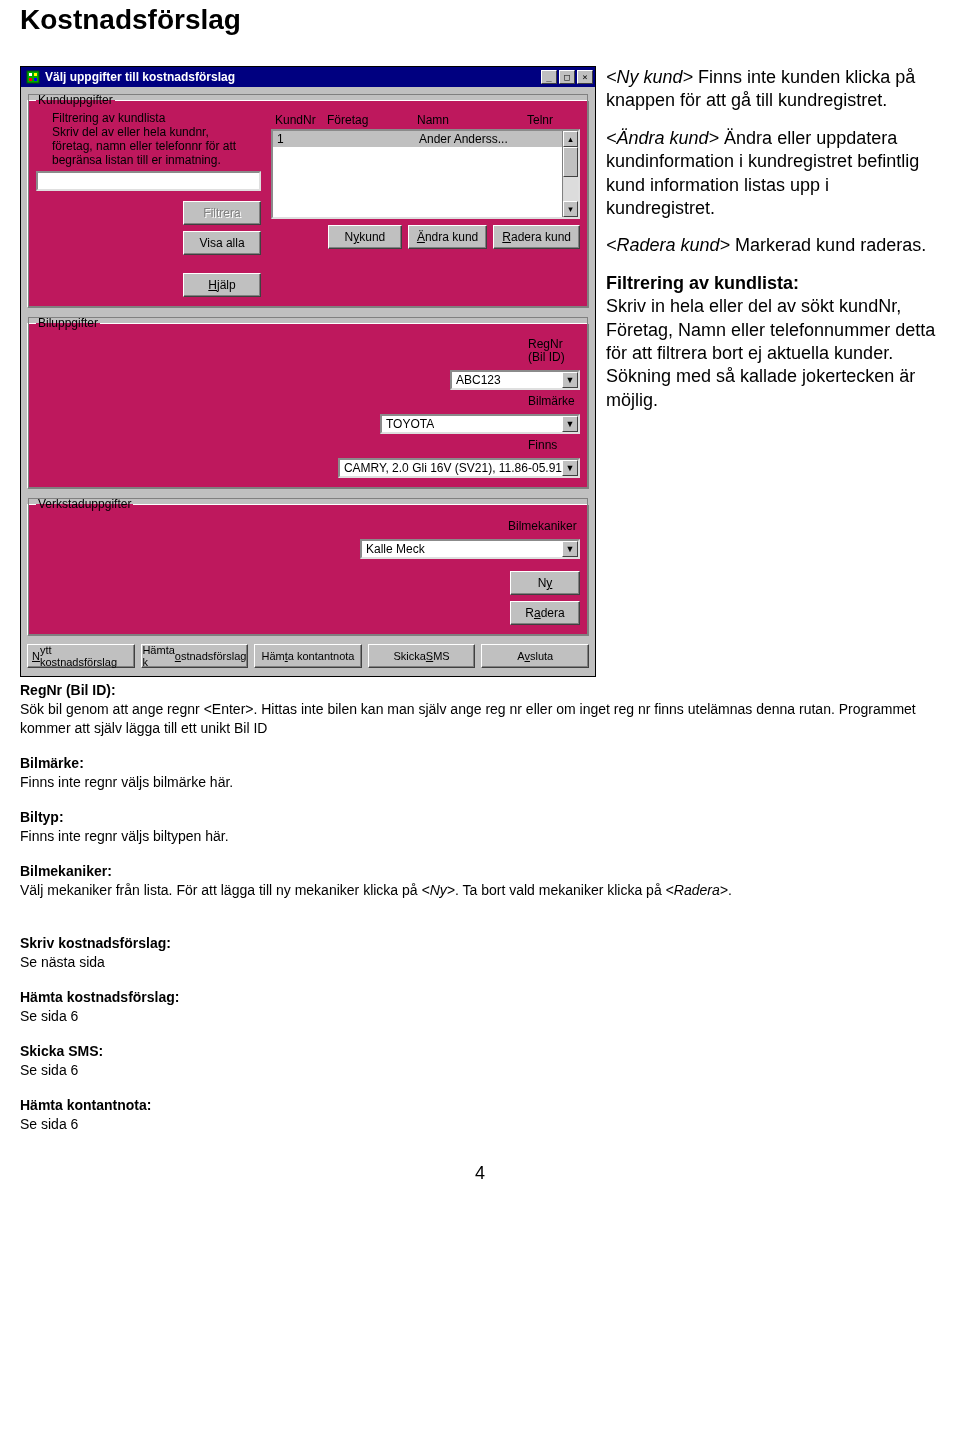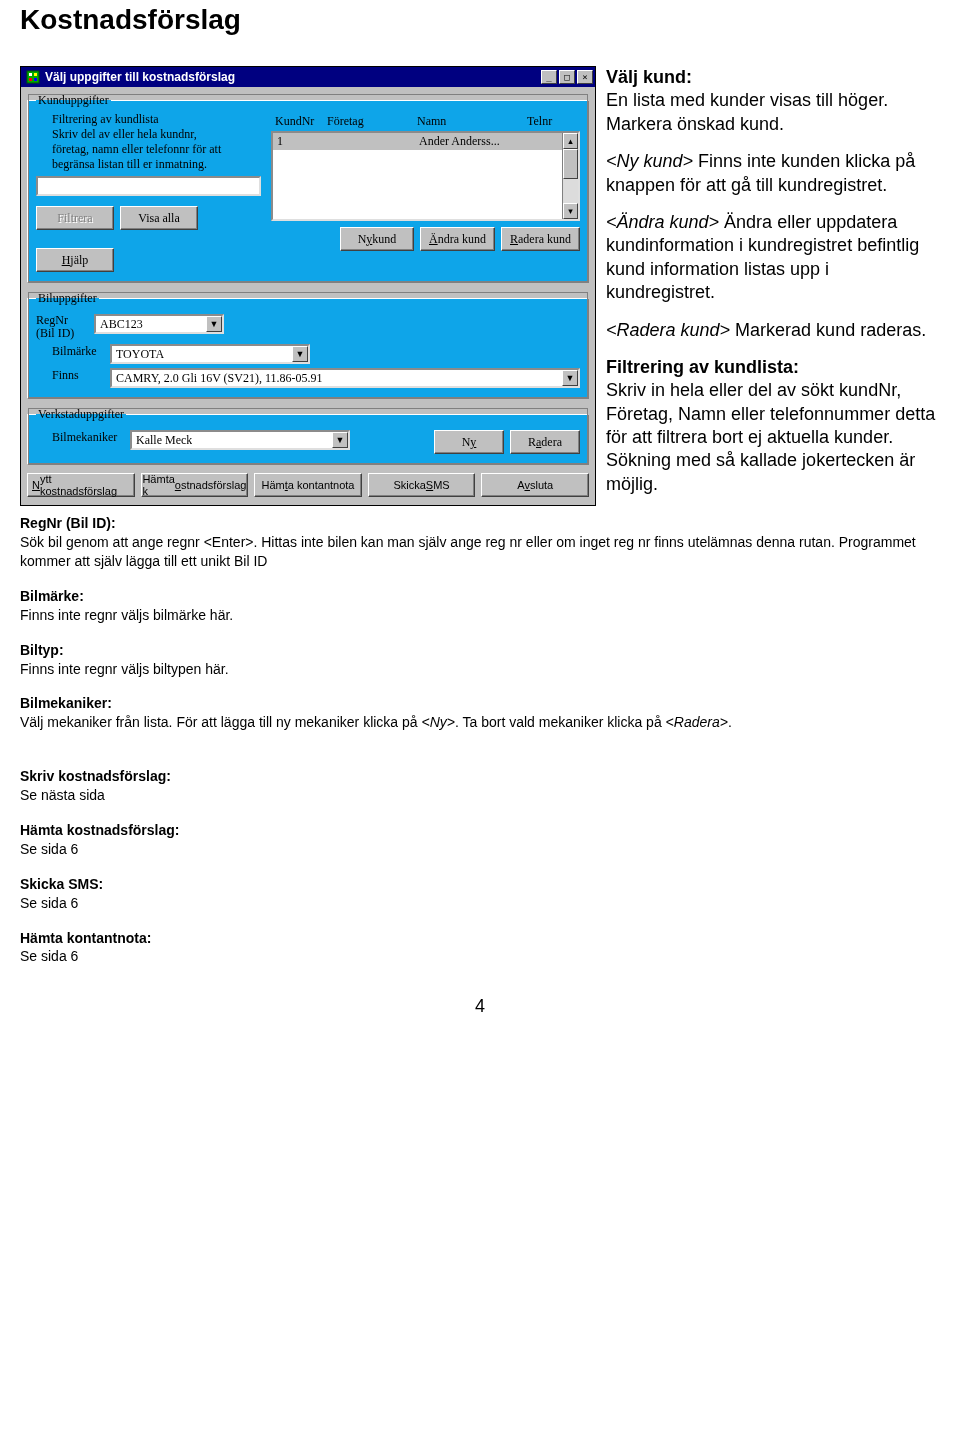--- a/index.html
+++ b/index.html
@@ -71,42 +71,40 @@
   .client { padding: 4px 6px 8px 6px; }
 
   fieldset.grp {
     border: 1px solid #808080;
     border-left-color: #fff;
     border-top-color: #fff;
     outline: 1px solid #808080;
     outline-offset: -2px;
     margin: 2px 0 8px 0;
     padding: 4px 8px 10px 8px;
-    background: #0ea5e9;
-    font-family: Liberation Serif, serif;
+    background: #be185d;
   }
   
   .grp { border: 1px groove #fff; }
   .grp > legend {
     padding: 0 2px;
     font-size: 12px;
   }
 
-  .row { display: flex; align-items: flex-start; gap: 6px; margin-top: 4px; }
+  .row { display: flex; align-items: flex-end; gap: 6px; margin-top: 4px; flex-direction: column; }
   .lbl { font-size: 12px; margin-left: 16px; }
   .lbl-col { display:flex; flex-direction:column; line-height:1.1; font-size:12px; }
 
   input.txt, .combo {
     font-family: inherit;
     font-size: 12px;
     background: #fff;
     border: 2px inset #dfdfdf;
     height: 20px;
     padding: 0 4px;
-    gap: 40px;
   }
   .combo {
     display: flex;
     align-items: center;
     justify-content: space-between;
     padding-right: 0;
   }
   .combo .val { white-space: nowrap; overflow: hidden; }
   .combo .dd {
     width: 16px; height: 16px;
@@ -309,25 +307,20 @@
             <span class="btn">Häm<u>t</u>a kontantnota</span>
             <span class="btn">Skicka <u>S</u>MS</span>
             <span class="btn">A<u>v</u>sluta</span>
           </div>
         </div>
       </div>
     </div>
 
     <div class="right-col">
       <p>
-        <span class="h">Välj kund:</span><br>
-        <span>En lista med kunder visas till höger.</span><br>
-        <span>Markera önskad kund.</span>
-      </p>
-      <p>
         <em>&lt;Ny kund&gt;</em><span> Finns inte kunden klicka på knappen för att gå till kundregistret.</span>
       </p>
       <p>
         <em>&lt;Ändra kund&gt;</em><span> Ändra eller uppdatera kundinformation i kundregistret befintlig kund information listas upp i kundregistret.</span>
       </p>
       <p>
         <em>&lt;Radera kund&gt;</em><span> Markerad kund raderas.</span>
       </p>
       <p>
         <span class="h">Filtrering av kundlista:</span><br>

